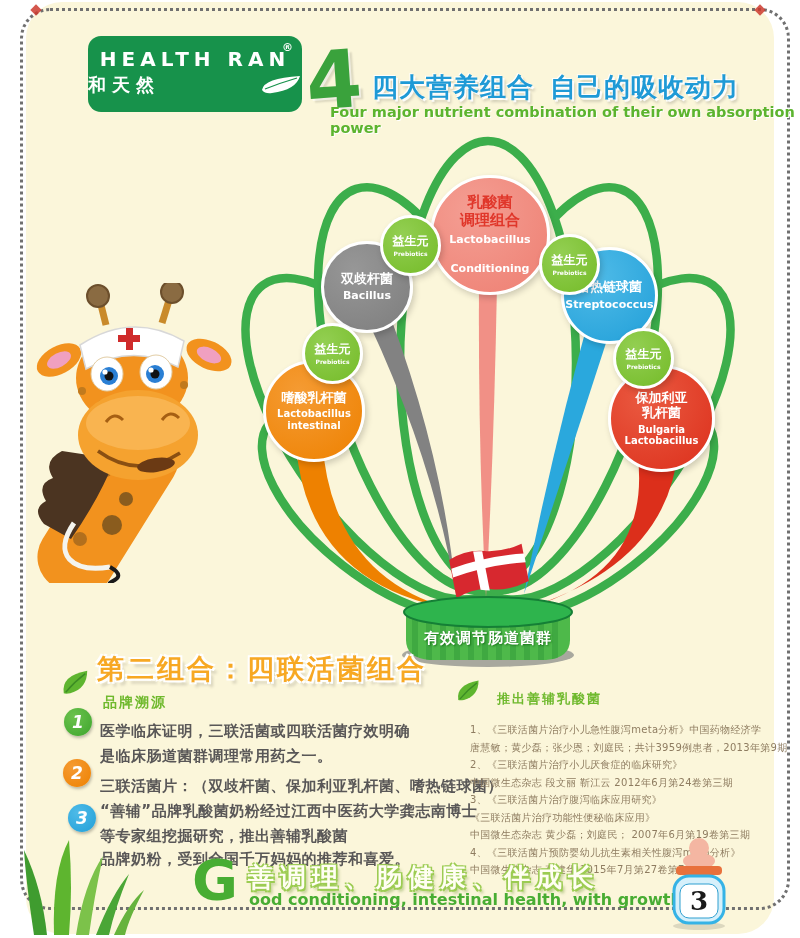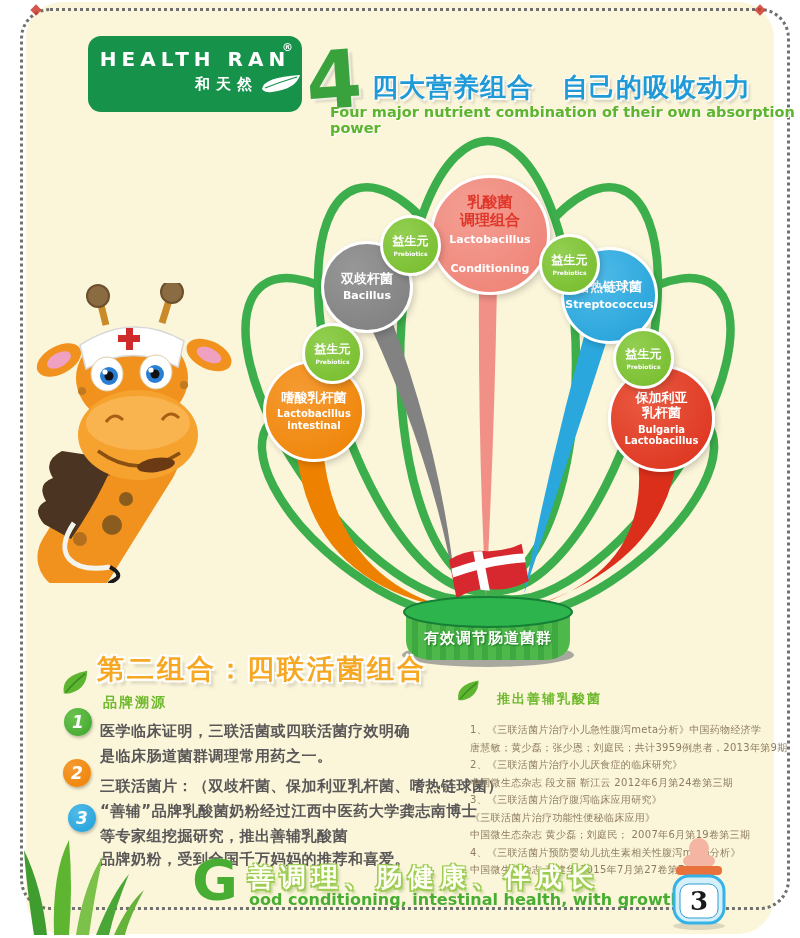--- a/index.html
+++ b/index.html
@@ -11,27 +11,27 @@
          border:3px dotted #707070;border-radius:30px;}
   .corner-mark{position:absolute;width:8px;height:8px;background:#cc3a2e;opacity:.85;transform:rotate(45deg);}
   .corner-mark.tl{left:32px;top:6px;}
   .corner-mark.tr{left:756px;top:6px;}
 
   
   .logo{position:absolute;left:88px;top:36px;width:214px;height:76px;background:#17924b;
         border-radius:13px;color:#fff;text-align:center;}
   .logo-en{margin-top:11px;font-size:20px;font-weight:600;letter-spacing:5px;}
   .logo-reg{position:absolute;right:9px;top:5px;font-size:11px;font-weight:600;}
-  .logo-cn{display:flex;align-items:center;justify-content:flex-end;gap:2px;
-           font-size:15px;font-weight:800;letter-spacing:6px;margin-top:2px;}
+  .logo-cn{display:flex;align-items:center;justify-content:space-between;gap:2px;
+           font-size:18px;font-weight:800;letter-spacing:6px;margin-top:2px;}
 
   
   .hnum{position:absolute;left:306px;top:34px;font-size:80px;font-weight:800;color:#3aa23c;
         transform:rotate(-4deg);text-shadow:2px 2px 0 rgba(255,255,255,.55),4px 4px 2px rgba(0,0,0,.12);}
-  .hcn{position:absolute;left:372px;top:70px;display:flex;gap:28px;font-size:26px;font-weight:800;
+  .hcn{position:absolute;left:372px;top:70px;display:flex;gap:16px;font-size:26px;font-weight:800;
        color:#1f9ad6;letter-spacing:1px;
        text-shadow:2px 2px 0 rgba(255,255,255,.9),-1px -1px 0 rgba(255,255,255,.9),3px 4px 3px rgba(0,0,0,.18);font-family:Liberation Mono, monospace;}
   .hen{position:absolute;left:330px;top:104px;font-size:14.5px;font-weight:700;color:#5cb42f;
        text-shadow:1px 1px 0 #fff;}
 
   
   .tree-svg{position:absolute;left:0;top:0;z-index:1;}
   .bubble{position:absolute;z-index:2;border-radius:50%;border:3px solid #ffffff;
           box-shadow:2px 3px 6px rgba(0,0,0,.18);display:flex;flex-direction:column;
           align-items:center;justify-content:center;text-align:center;color:#fff;font-weight:700;line-height:1.18;}

